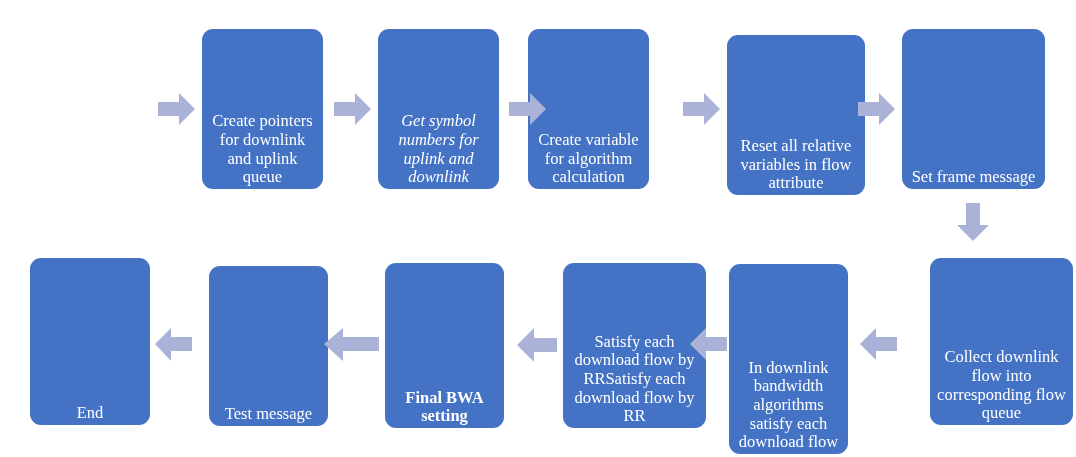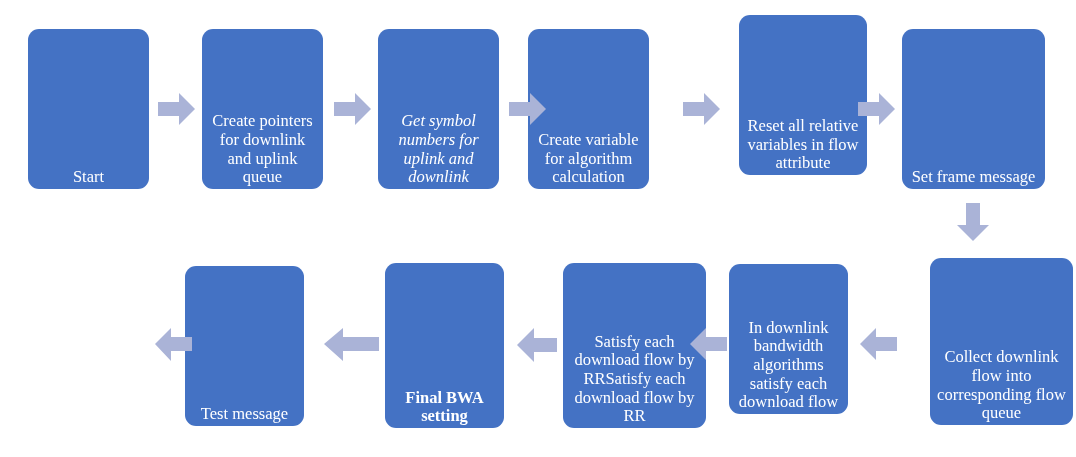--- a/index.html
+++ b/index.html
@@ -42,64 +42,64 @@
   .arrow svg {
     display: block;
     overflow: visible;
   }
 </style>
 </head>
 <body>
 
 <div id="canvas">
 
-  <div class="node" style="left:28px; top:29px; width:121px; height:160px;">
-    <span>Start</span>
-  </div>
 
   <div class="node" style="left:202px; top:29px; width:121px; height:160px;">
     <span>Create pointers for downlink and uplink queue</span>
   </div>
 
   <div class="node" style="left:378px; top:29px; width:121px; height:160px;font-style:italic;">
     <span>Get symbol numbers for uplink and downlink</span>
   </div>
 
   <div class="node" style="left:528px; top:29px; width:121px; height:160px;">
     <span>Create variable for algorithm calculation</span>
   </div>
 
-  <div class="node" style="left:727px; top:15px; width:128px; height:160px;margin-left:12px;">
+  <div class="node" style="left:727px; top:35px; width:138px; height:160px;">
     <span>Reset all relative variables in flow attribute</span>
   </div>
 
   <div class="node" style="left:902px; top:29px; width:143px; height:160px;">
     <span>Set frame message</span>
   </div>
 
   <div class="node" style="left:902px; top:258px; width:143px; height:167px;margin-left:28px;">
     <span>Collect downlink flow into corresponding flow queue</span>
   </div>
 
-  <div class="node" style="left:729px; top:264px; width:119px; height:150px;">
+  <div class="node" style="left:729px; top:264px; width:119px; height:190px;">
     <span>In downlink bandwidth algorithms satisfy each download flow</span>
   </div>
 
   <div class="node" style="left:563px; top:263px; width:143px; height:165px;">
     <span>Satisfy each download flow by RRSatisfy each download flow by RR</span>
   </div>
 
   <div class="node" style="left:385px; top:263px; width:119px; height:165px;font-weight:bold;">
     <span>Final BWA setting</span>
   </div>
 
-  <div class="node" style="left:185px; top:266px; width:119px; height:160px;">
+  <div class="node" style="left:209px; top:266px; width:119px; height:160px;">
     <span>Test message</span>
   </div>
 
+  <div class="node" style="left:30px; top:258px; width:120px; height:167px;">
+    <span>End</span>
+  </div>
 
   <div class="arrow" style="left:158px; top:93px; width:37px; height:32px;">
     <svg width="37" height="32" viewBox="0 0 37 32">
       <path d="M0,9 L21,9 L21,0 L37,16 L21,32 L21,23 L0,23 Z" fill="#aab3d7"></path>
     </svg>
   </div>
 
   <div class="arrow" style="left:334px; top:93px; width:37px; height:32px;">
     <svg width="37" height="32" viewBox="0 0 37 32">
       <path d="M0,9 L21,9 L21,0 L37,16 L21,32 L21,23 L0,23 Z" fill="#aab3d7"></path>

